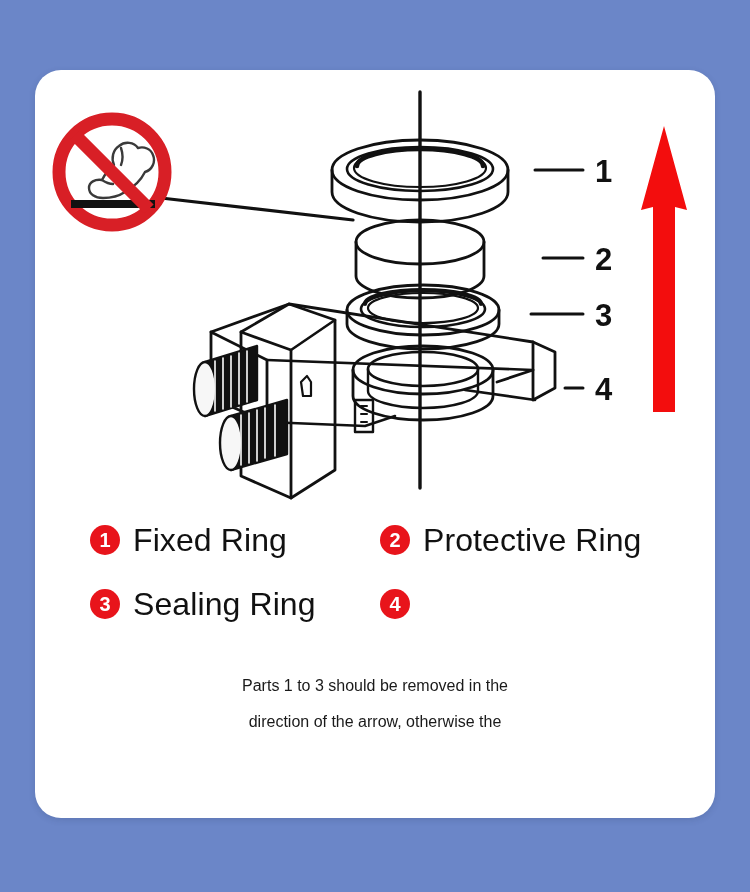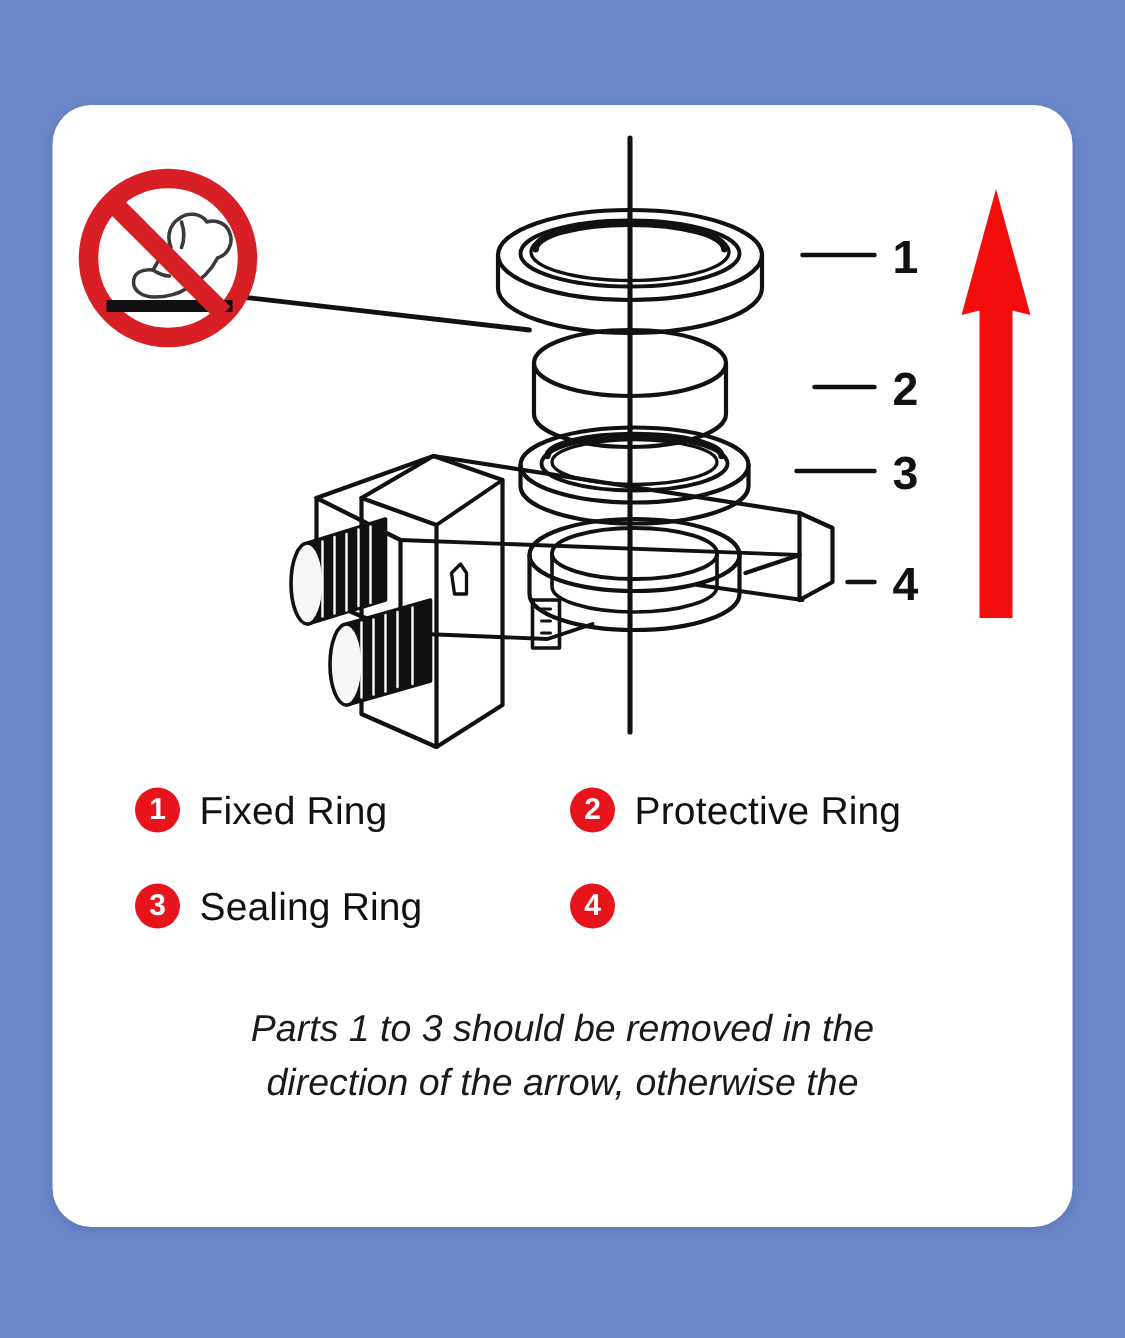--- a/index.html
+++ b/index.html
@@ -66,38 +66,37 @@
     color: #ffffff;
     font-size: 20px;
     font-weight: bold;
     line-height: 30px;
     text-align: center;
     flex: 0 0 auto;
     margin-right: 13px;
     font-family: "Liberation Sans", sans-serif;
   }
   .legend-label {
-    font-size: 26px;
+    font-size: 32px;
     color: #111111;
     letter-spacing: 0.1px;
     white-space: nowrap;
     text-align: right;
   }
 
   
   .caption {
     position: absolute;
     left: 60px;
     top: 598px;
     width: 560px;
     text-align: center;
-    font-size: 25px;
+    font-size: 16px;
     line-height: 36px;
     color: #1a1a1a;
-    font-style: italic;
   }
 </style>
 </head>
 <body>
 
 <div id="root">
   <div class="card">
 
     <div class="diagram">
       <svg width="680" height="430" viewBox="0 0 680 430" xmlns="http://www.w3.org/2000/svg">

